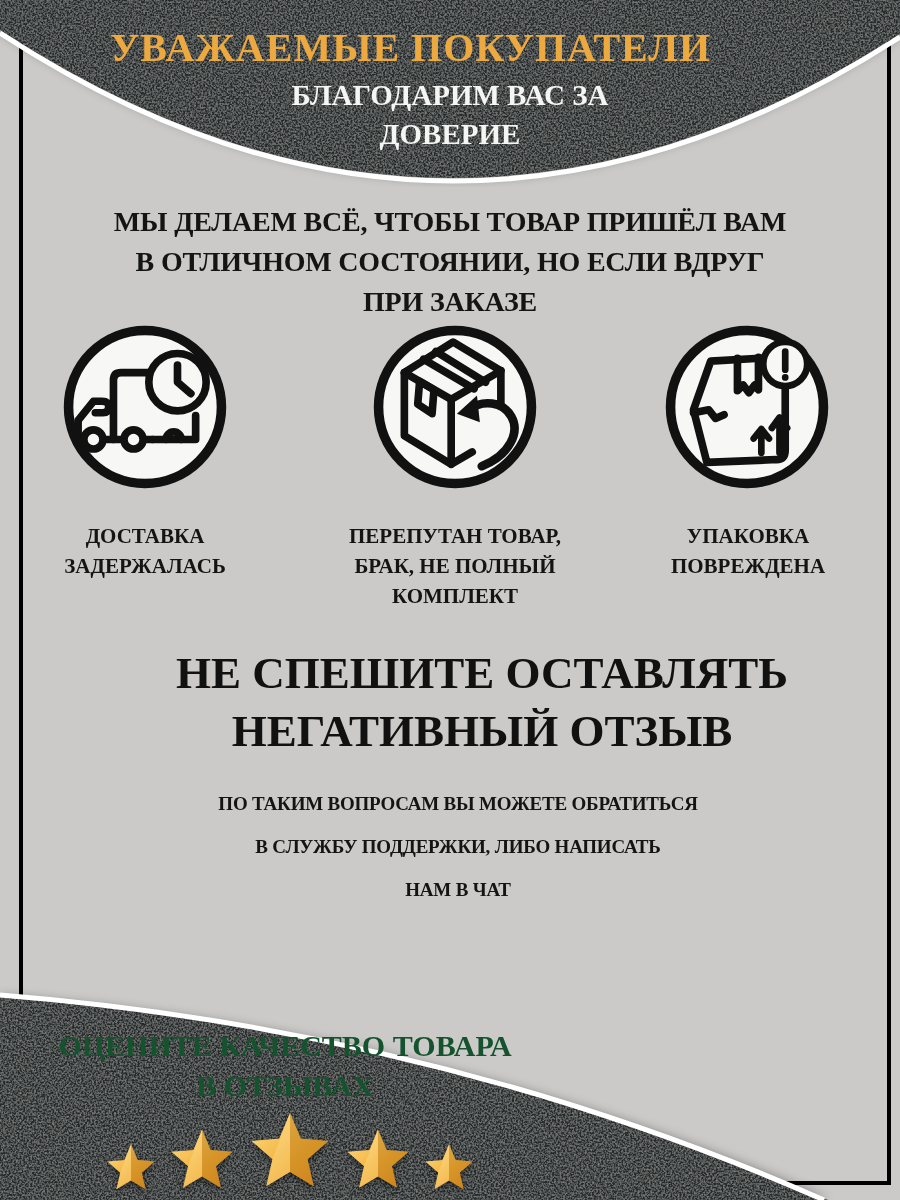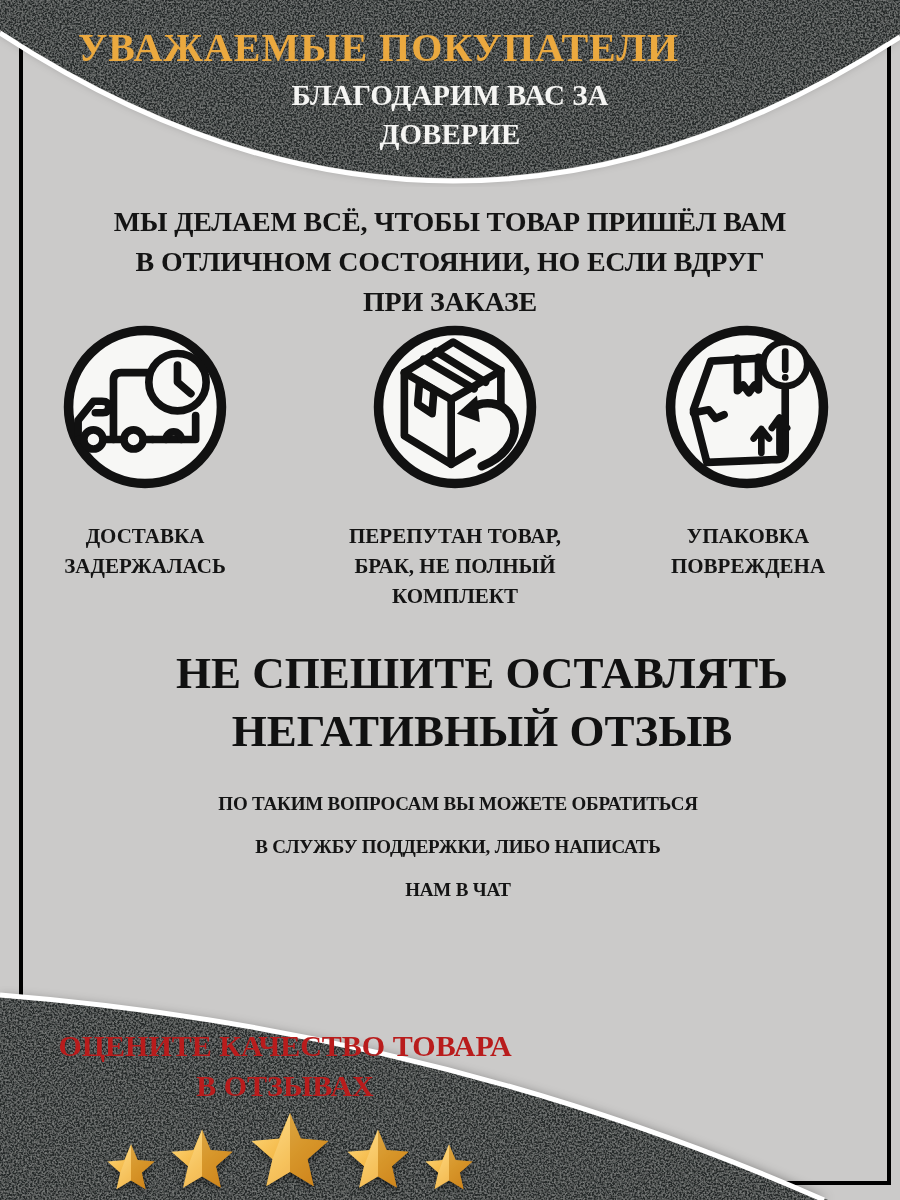--- a/index.html
+++ b/index.html
@@ -1,31 +1,31 @@
 <!DOCTYPE html>
 <html><head>
 <meta charset="utf-8">
 <style>
   html,body{margin:0;padding:0;}
   .page{position:relative;width:900px;height:1200px;overflow:hidden;
         background:#CBCAC9;font-family:"Liberation Serif","DejaVu Serif",serif;font-weight:700;}
   .bg{position:absolute;left:0;top:0;}
   .txt{position:absolute;text-align:center;}
   .line{white-space:nowrap;}
-  #header-title{top:24px;left:0;width:757px;font-size:40px;letter-spacing:1px;color:#EBA93F;}
+  #header-title{top:24px;left:0;width:757px;font-size:40px;letter-spacing:1px;color:#EBA93F;padding-left:32px;}
   #header-sub{top:76px;left:0;width:900px;font-size:29px;line-height:39px;color:#F5F5F3;}
   #intro{top:202px;left:0;width:900px;font-size:28px;line-height:40px;color:#141414;letter-spacing:-0.2px;text-align:center;}
   .issue-icon{position:absolute;top:321px;width:172px;height:172px;}
   #icon-1{left:59px;} #icon-2{left:369px;} #icon-3{left:661px;}
   .issue-label{position:absolute;top:505px;width:280px;font-size:21px;line-height:30px;
                text-align:center;color:#141414;margin-top:16px;}
   #label-1{left:5px;} #label-2{left:315px;} #label-3{left:608px;}
   #headline{top:644px;left:0;width:900px;font-size:45px;line-height:58px;color:#111111;margin-left:32px;}
   #support{top:782px;left:8px;width:900px;font-size:19px;line-height:43px;color:#141414;letter-spacing:-0.2px;}
-  #footer-text{top:1026px;left:0;width:570px;font-size:30px;line-height:40px;color:#b91c1c;}
+  #footer-text{top:1026px;left:0;width:570px;font-size:30px;line-height:40px;color:#14532d;}
   #stars{position:absolute;top:1100px;left:30px;width:520px;height:94px;display:flex;
          align-items:flex-end;justify-content:center;gap:9px;}
   .star{filter:drop-shadow(0 3px 3px rgba(0,0,0,0.45));}
   .ic{stroke:#111111;fill:none;stroke-linecap:round;stroke-linejoin:round;}
 </style>
 </head>
 <body>
 
 <div class="page">
 

